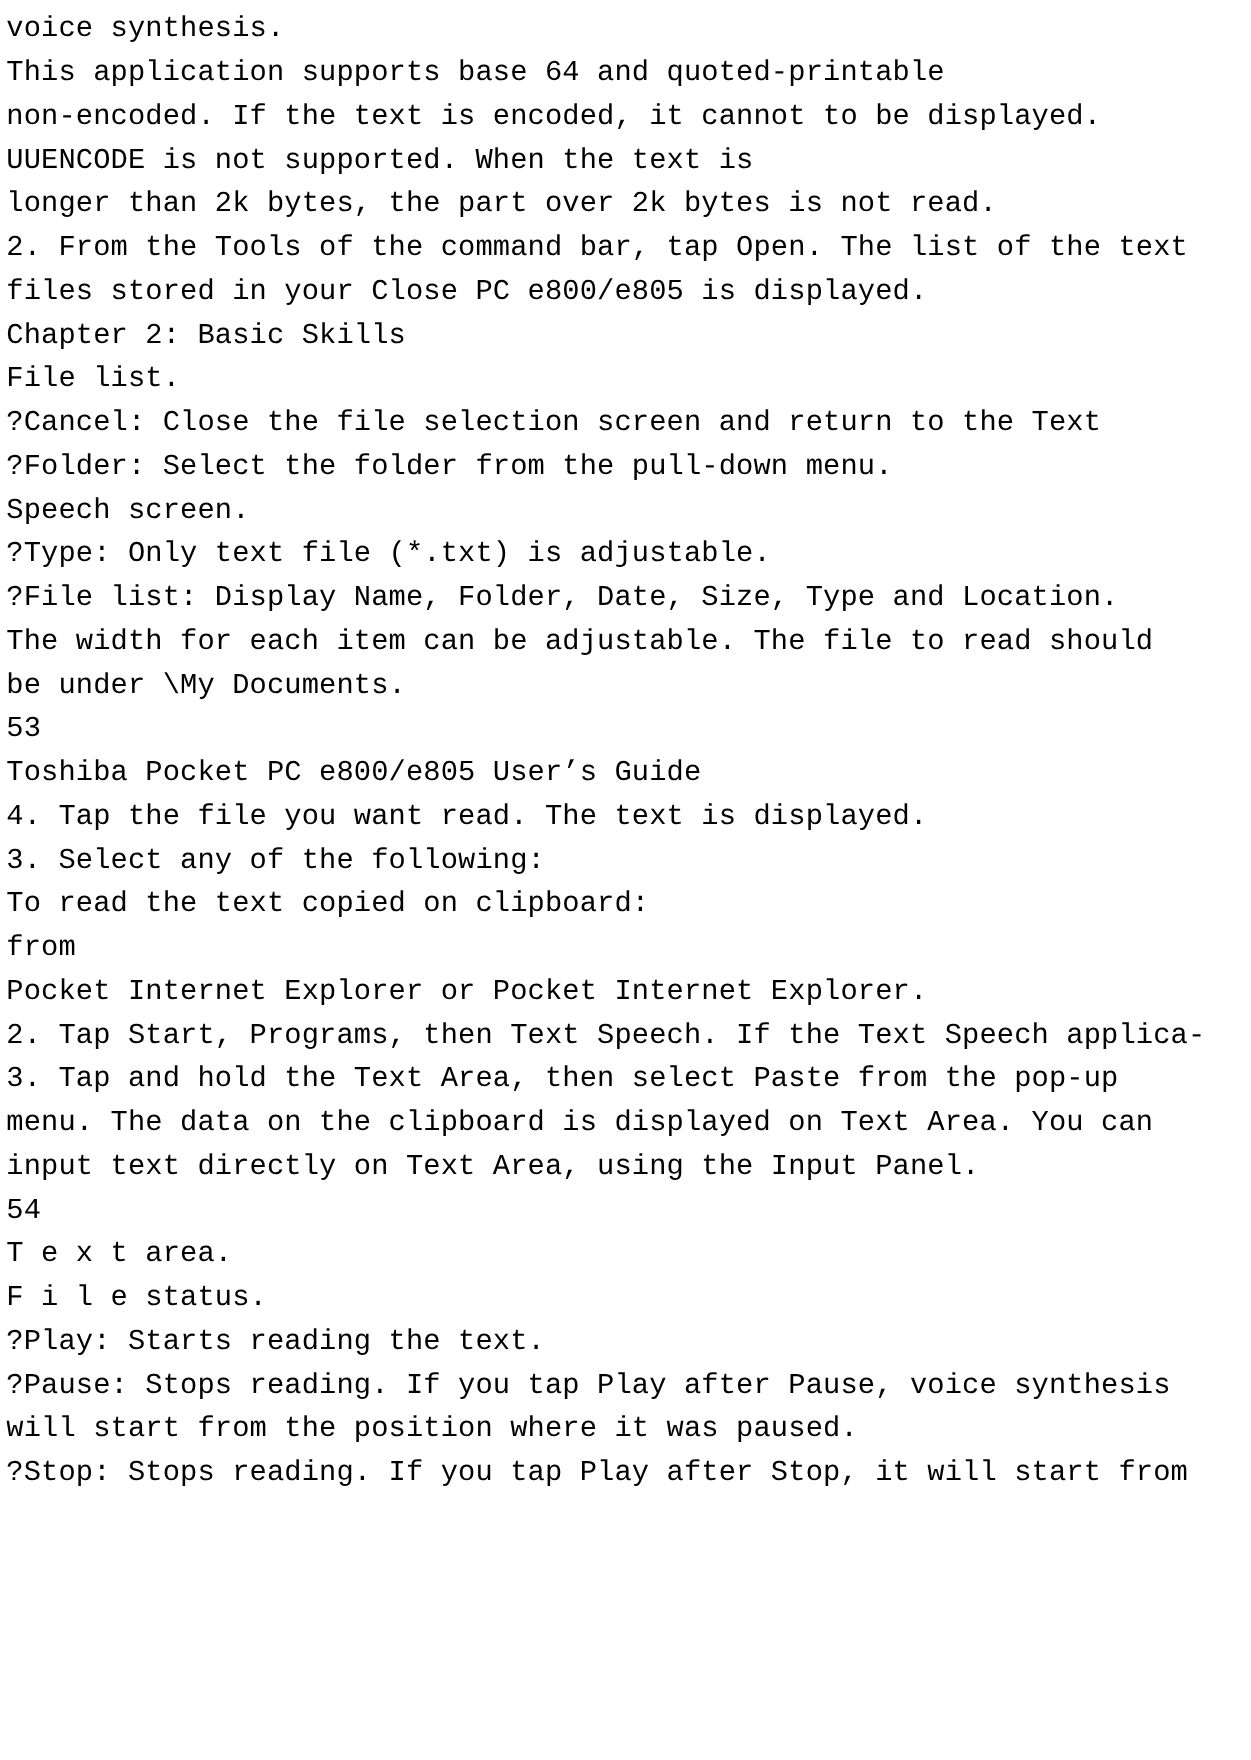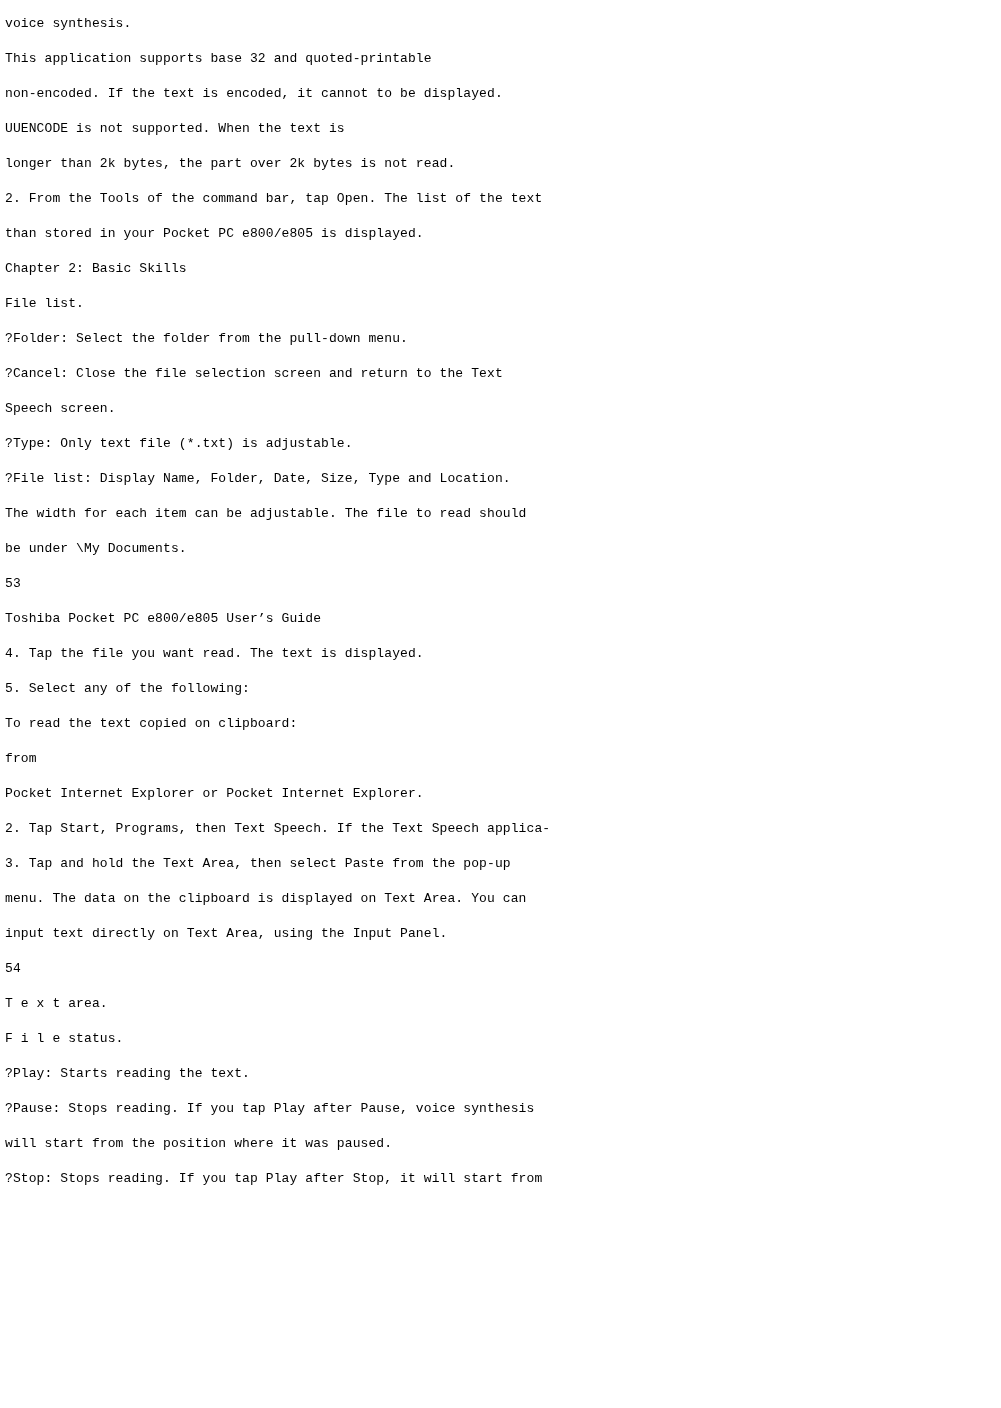--- a/index.html
+++ b/index.html
@@ -8,52 +8,52 @@
       background: #ffffff;
     }
     body {
       width: 1001px;
       min-height: 1408px;
       box-sizing: border-box;
       padding: 6px 5px 6px 5px;
     }
     .line {
       font-family: "Courier New", Courier, monospace;
-      font-size: 13px;
+      font-size: 23px;
       line-height: 35px;
       letter-spacing: 0.1px;
       color: #000000;
       white-space: pre;
       overflow: hidden;
     }
   </style>
 </head>
 <body>
 
 <div id="content">
     <div class="line">voice synthesis.</div>
-    <div class="line">This application supports base 32 and quoted-printable</div>
+    <div class="line">This application supports base 64 and quoted-printable</div>
     <div class="line">non-encoded. If the text is encoded, it cannot to be displayed.</div>
     <div class="line">UUENCODE is not supported. When the text is</div>
     <div class="line">longer than 2k bytes, the part over 2k bytes is not read.</div>
     <div class="line">2. From the Tools of the command bar, tap Open. The list of the text</div>
-    <div class="line">than stored in your Pocket PC e800/e805 is displayed.</div>
+    <div class="line">files stored in your Close PC e800/e805 is displayed.</div>
     <div class="line">Chapter 2: Basic Skills</div>
     <div class="line">File list.</div>
+    <div class="line">?Cancel: Close the file selection screen and return to the Text</div>
     <div class="line">?Folder: Select the folder from the pull-down menu.</div>
-    <div class="line">?Cancel: Close the file selection screen and return to the Text</div>
     <div class="line">Speech screen.</div>
     <div class="line">?Type: Only text file (*.txt) is adjustable.</div>
     <div class="line">?File list: Display Name, Folder, Date, Size, Type and Location.</div>
     <div class="line">The width for each item can be adjustable. The file to read should</div>
     <div class="line">be under \My Documents.</div>
     <div class="line">53</div>
     <div class="line">Toshiba Pocket PC e800/e805 User’s Guide</div>
     <div class="line">4. Tap the file you want read. The text is displayed.</div>
-    <div class="line">5. Select any of the following:</div>
+    <div class="line">3. Select any of the following:</div>
     <div class="line">To read the text copied on clipboard:</div>
     <div class="line">from</div>
     <div class="line">Pocket Internet Explorer or Pocket Internet Explorer.</div>
     <div class="line">2. Tap Start, Programs, then Text Speech. If the Text Speech applica-</div>
     <div class="line">3. Tap and hold the Text Area, then select Paste from the pop-up</div>
     <div class="line">menu. The data on the clipboard is displayed on Text Area. You can</div>
     <div class="line">input text directly on Text Area, using the Input Panel.</div>
     <div class="line">54</div>
     <div class="line">T e x t area.</div>
     <div class="line">F i l e status.</div>

